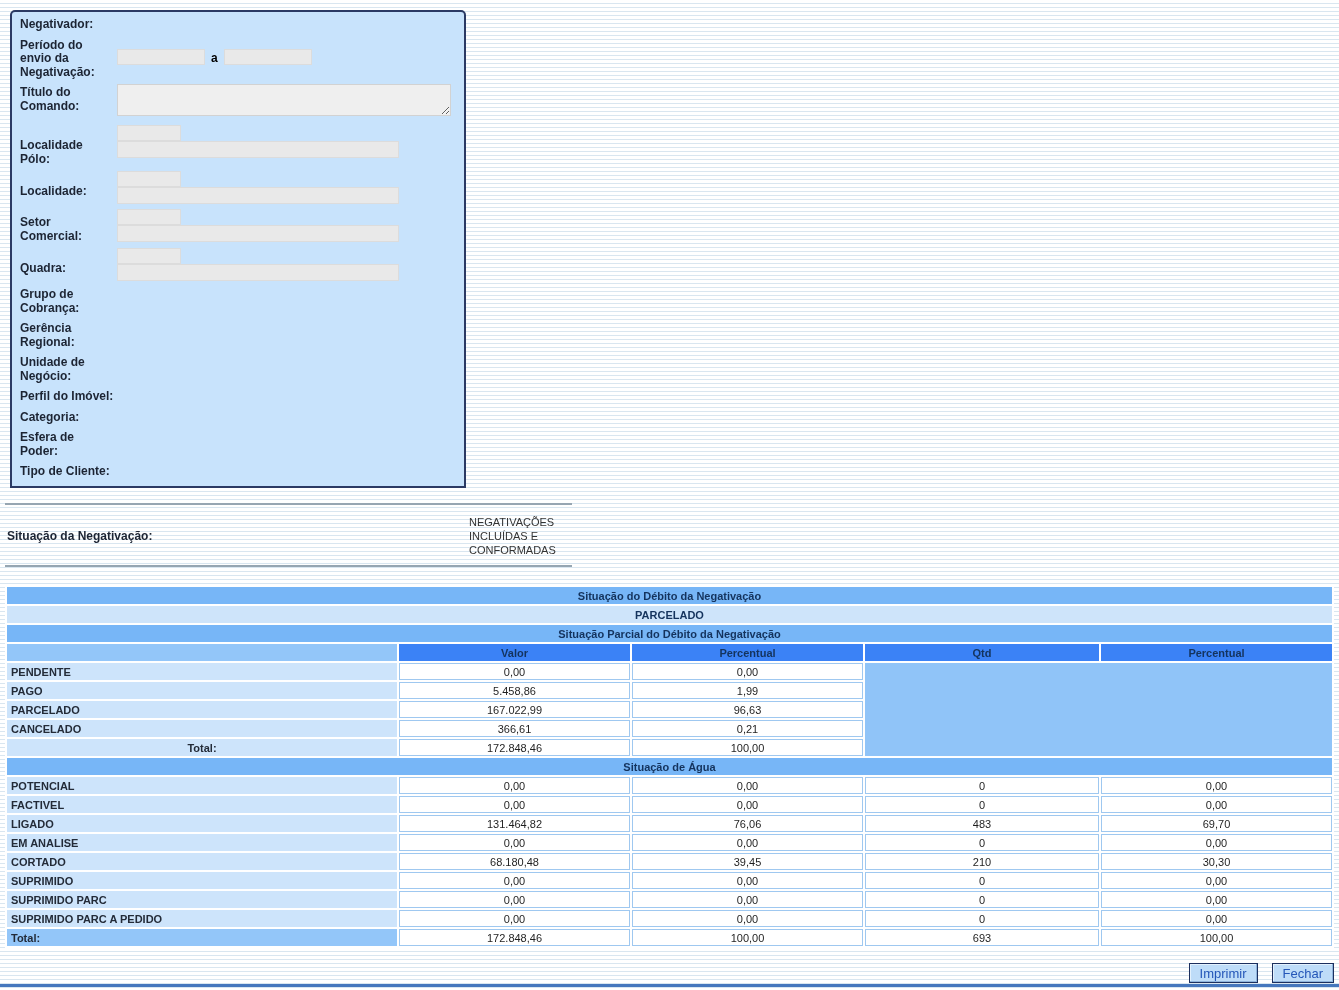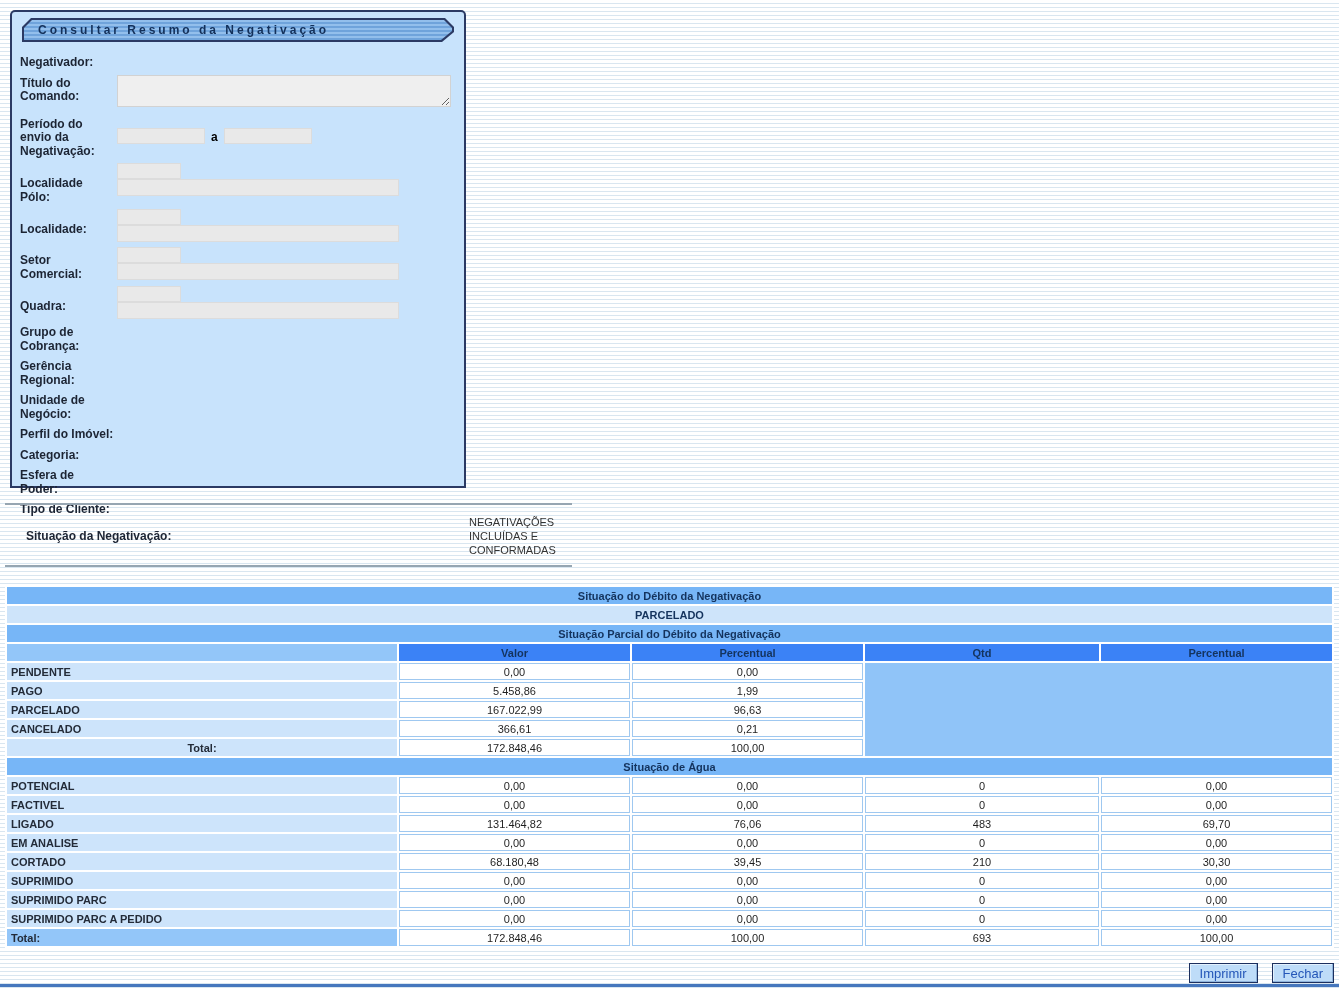--- a/index.html
+++ b/index.html
@@ -39,21 +39,21 @@
   .sep-a { font-weight:bold; font-size:12px; color:#000; margin:2px 6px 0 6px; }
   .stack { display:flex; flex-direction:column; }
   textarea.cmd { width:334px; height:32px; background:#efefef; border:1px solid #d2d2d2;
     resize:both; font-family:"Liberation Sans",sans-serif; font-size:12px; overflow:auto; }
   .label-only { min-height:14px; margin-bottom:5px; }
 
   
   .sit-section { position:absolute; left:5px; top:503px; width:567px;
     border-top:2px solid #97a6b2; border-bottom:2px solid #97a6b2; padding:10px 0 8px 0; }
   .sit-inner { display:flex; align-items:flex-start; }
-  .sit-label { font-weight:bold; font-size:12px; color:#1c2433; margin-left:21px; padding-top:14px; }
+  .sit-label { font-weight:bold; font-size:12px; color:#1c2433; margin-left:2px; padding-top:14px; }
   .sit-value { margin-left:auto; width:103px; font-size:11px; line-height:14px; color:#333; }
 
   
   .tbl-wrap { position:absolute; left:5px; top:585px; }
   table.debt { border-collapse:separate; border-spacing:2px; table-layout:fixed;
     width:1329px; background:#ffffff; font-size:11px; }
   table.debt td { height:17px; padding:0 4px; overflow:hidden; white-space:nowrap; vertical-align:middle; }
   td.banner   { background:#77b6f7; font-weight:bold; color:#14335d; text-align:center; }
   td.subbanner{ background:#cee4fa; font-weight:bold; color:#14335d; text-align:center; }
   td.hdr      { background:#3b82f6; font-weight:bold; color:#14335d; text-align:center; }
@@ -72,43 +72,38 @@
     box-shadow: inset -1px -1px 0 #8fb4dc, inset 1px 1px 0 #e3f1fd; cursor:pointer;
   }
   .bottom-rule { position:absolute; left:0; top:984px; width:100%; height:3px; background:#4677bd; }
 </style>
 </head>
 <body>
 
 <div class="page">
 
   <div class="panel">
-    <div class="tab">
-      <div class="tab-border"></div>
-      <div class="tab-fill"></div>
-      <div class="tab-text">Consultar Resumo da Negativação</div>
-    </div>
 
     <div class="frow">
       <div class="flabel">Negativador:</div>
-    </div>
-
-    <div class="frow">
-      <div class="flabel">Título do Comando:</div>
-      <div class="fctrl">
-        <textarea class="cmd" style=""></textarea>
-      </div>
     </div>
 
     <div class="frow">
       <div class="flabel">Período do envio da Negativação:</div>
       <div class="fctrl" style="display:flex; align-items:center; margin-top:12px;">
         <input class="txt medium" style="">
         <span class="sep-a">a</span>
         <input class="txt medium" style="">
+      </div>
+    </div>
+
+    <div class="frow">
+      <div class="flabel">Título do Comando:</div>
+      <div class="fctrl">
+        <textarea class="cmd" style=""></textarea>
       </div>
     </div>
 
     <div class="frow">
       <div class="flabel" style="padding-top:14px;">Localidade Pólo:</div>
       <div class="fctrl stack">
         <input class="txt small" style="">
         <input class="txt wide2" style="">
       </div>
     </div>

